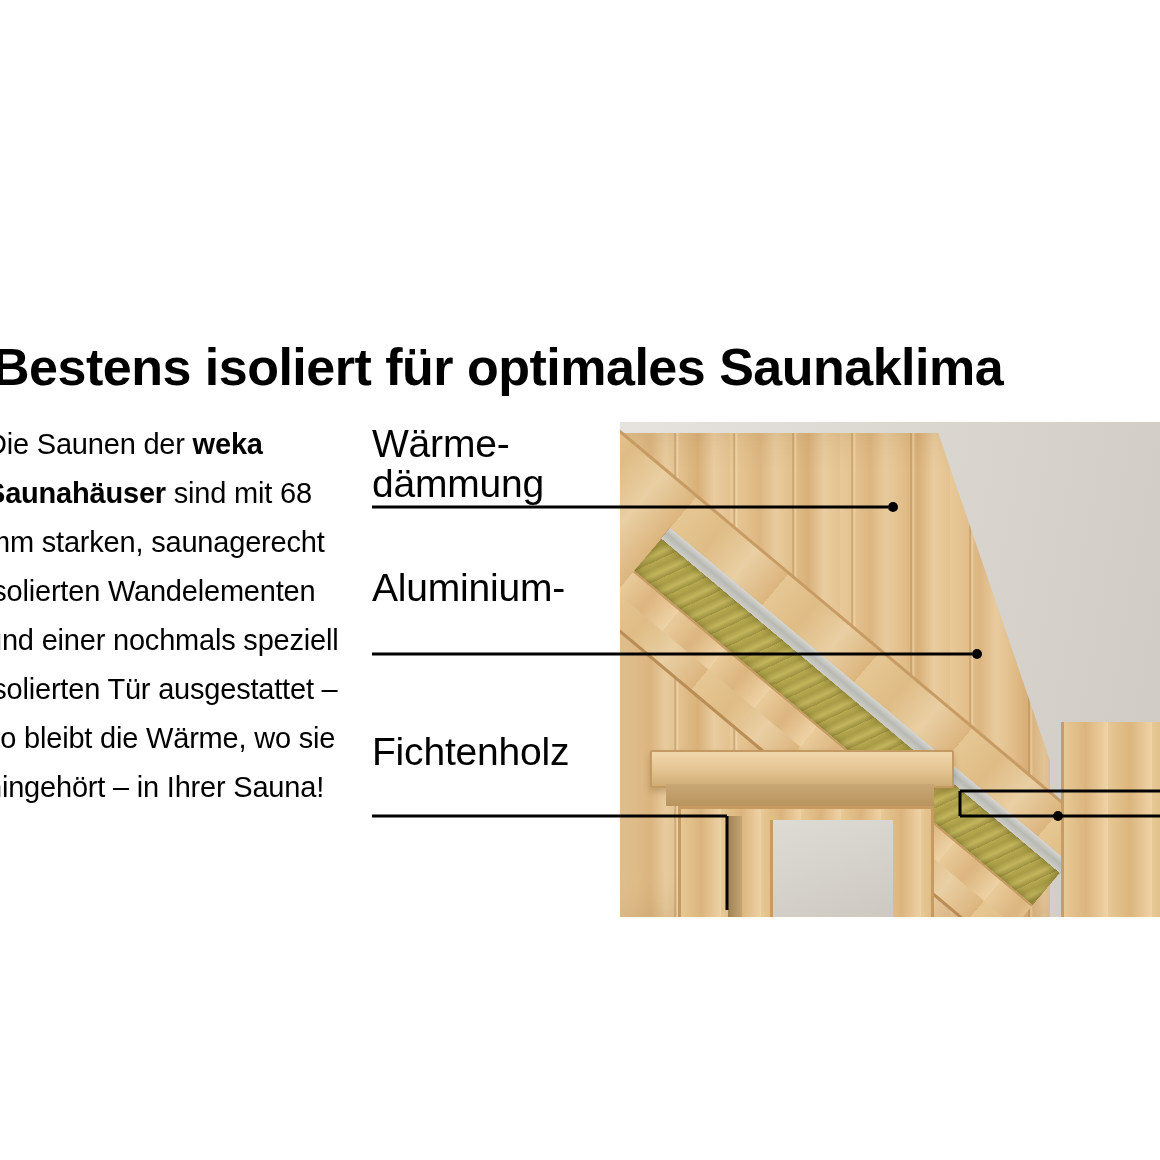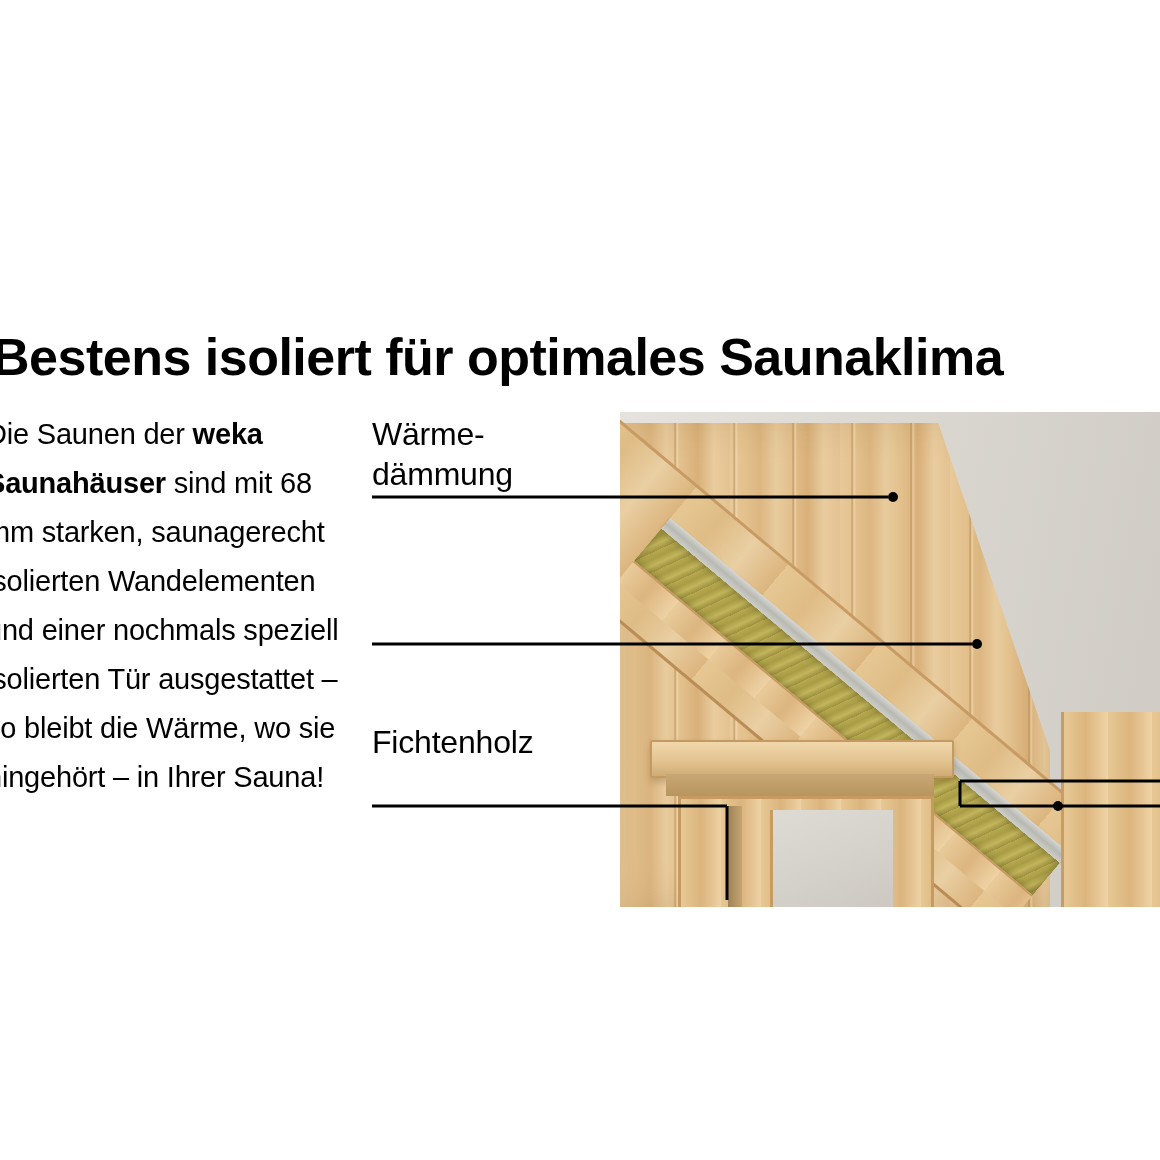--- a/index.html
+++ b/index.html
@@ -13,20 +13,21 @@
     overflow: hidden;
     font-family: "Liberation Sans", sans-serif;
     color: #000000;
   }
   #page {
     position: relative;
     width: 1160px;
     height: 1116px;
     background: #ffffff;
     overflow: hidden;
+    margin-top: 10px;
   }
 
   
   #headline {
     position: absolute;
     left: -8px;
     top: 292px;
     width: 1200px;
     font-size: 52px;
     font-weight: bold;
@@ -198,21 +199,21 @@
   .bottom-fade {
     position: absolute;
     left: 0; right: 0; bottom: 0;
     height: 28px;
     background: linear-gradient(180deg, rgba(0,0,0,0) 0%, rgba(255,255,255,0.0) 100%);
   }
 
   
   .label {
     position: absolute;
-    font-size: 32px;
+    font-size: 39px;
     line-height: 40px;
     letter-spacing: -0.2px;
     color: #000;
     white-space: nowrap;
   }
   #label-1 { left: 372px; top: 414px; }
   #label-2 { left: 372px; top: 558px; }
   #label-3 { left: 372px; top: 722px; }
 
   
@@ -254,20 +255,21 @@
     <div class="door-glass"></div>
     <div class="bottom-fade"></div>
   </div>
 
   <div class="label" id="label-1">
     <div>Wärme-</div>
     <div>dämmung</div>
   </div>
 
   <div class="label" id="label-2">
+    <div>Aluminium-</div>
   </div>
 
   <div class="label" id="label-3">
     <div>Fichtenholz</div>
   </div>
 
   <svg id="leaders" viewBox="0 0 1160 1160">
 
     <line x1="372" y1="497" x2="888" y2="497" stroke="#000" stroke-width="3"></line>
     <circle cx="893" cy="497" r="5" fill="#000"></circle>

